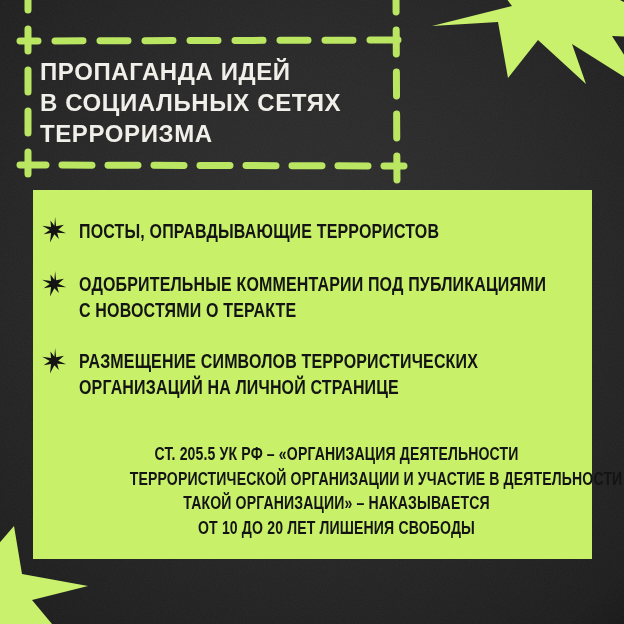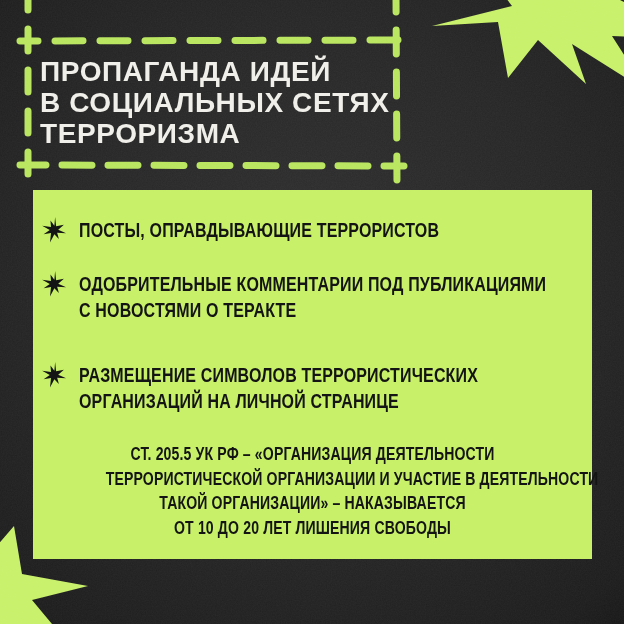--- a/index.html
+++ b/index.html
@@ -8,47 +8,47 @@
     width: 624px; height: 624px;
     overflow: hidden;
     background: radial-gradient(circle at 50% 42%, #2e2e2e 0%, #262626 50%, #1c1c1c 92%, #161616 100%);
     font-family: "Liberation Sans", sans-serif;
   }
   .noise { position: absolute; inset: 0; pointer-events: none; }
   .decor { position: absolute; inset: 0; }
   .title {
     position: absolute; left: 40px; top: 56px;
     color: #f0efe9;
-    font-size: 28px; font-weight: bold;
+    font-size: 24px; font-weight: bold;
     line-height: 31px; letter-spacing: 0.6px;
     white-space: nowrap;
   }
   .panel {
     position: absolute; left: 33px; top: 190px;
     width: 559px; height: 369px;
     background: #c8f169;
   }
   .bullet {
     position: absolute; left: 7px;
     display: flex; gap: 11px; align-items: flex-start;
   }
   .bullet .icon { flex: 0 0 auto; margin-top: -1px; }
   .btext {
     color: #141414; font-weight: bold; font-size: 20px;
     line-height: 26px; white-space: nowrap;
     transform: scaleX(0.80); transform-origin: left top;
     letter-spacing: 0.2px;
   }
-  .bullet1 { top: 27px; }
+  .bullet1 { top: 27px; align-items: center; }
   .bullet2 { top: 81px; }
-  .bullet3 { top: 172px; }
+  .bullet3 { top: 158px; }
   .legal {
     position: absolute; left: 0; top: 252px; width: 100%;
     color: #141414; font-weight: bold; font-size: 19px;
-    line-height: 24.5px; text-align: center;
+    line-height: 24.5px; text-align: center; padding-left: 24px;
   }
   .legal .line {
     white-space: nowrap;
     transform: scaleX(0.74); transform-origin: center top;
     letter-spacing: 0.2px;
   }
 </style>
 </head>
 <body>
 

